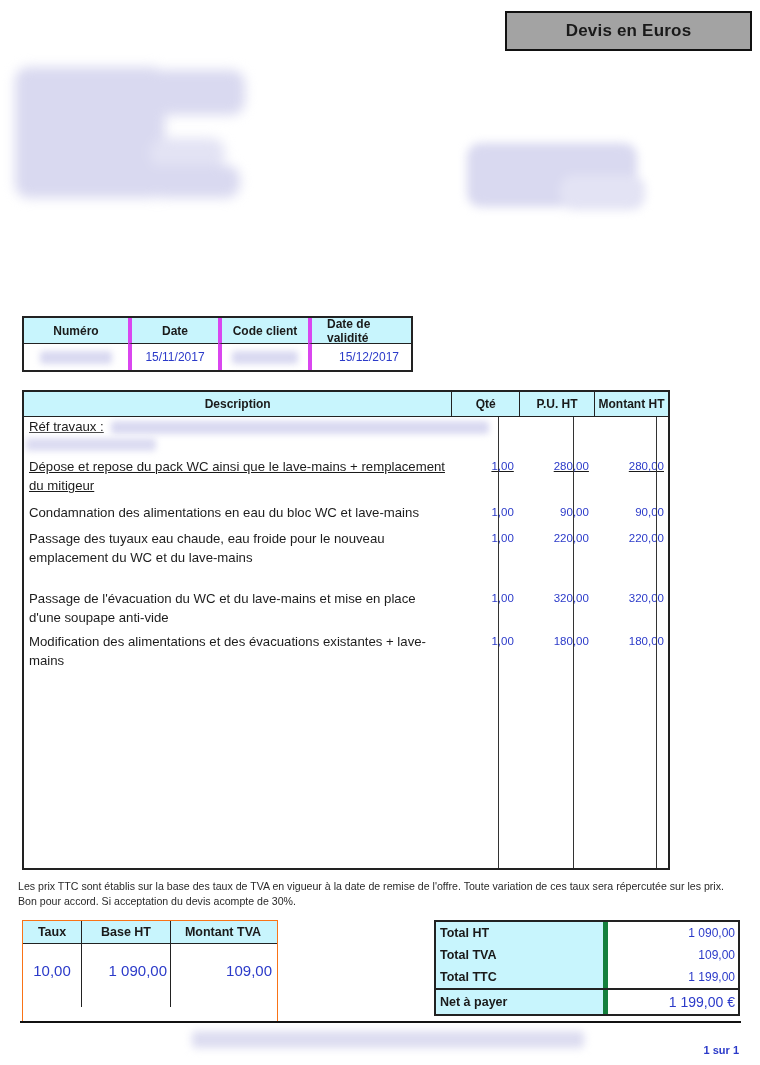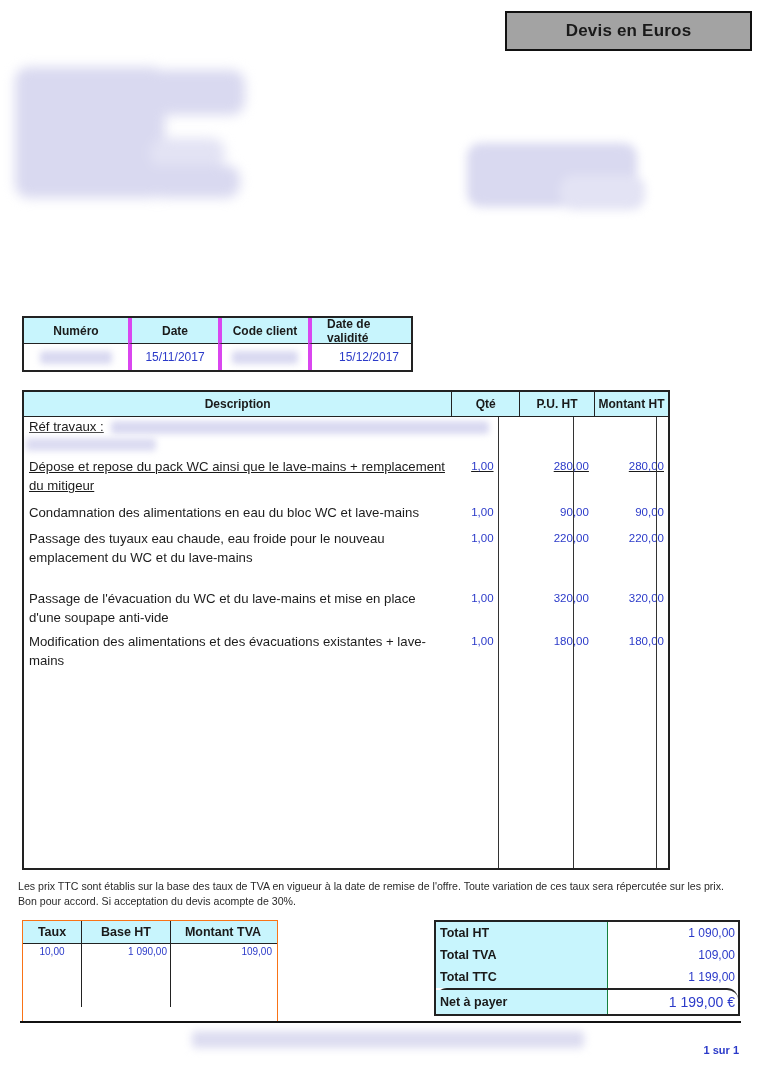--- a/index.html
+++ b/index.html
@@ -38,52 +38,52 @@
   .vl1 { left:474px; } .vl2 { left:549px; } .vl3 { left:632px; }
 
   .ref-row { margin-top:2px; padding-left:5px; font-size:13.2px; height:18px; white-space:nowrap; }
   .ref-row .lbl { text-decoration:underline; text-decoration-color:#444; }
   .ref-blur-line2 { margin-top:1px; margin-left:2px; width:130px; height:13px; background:#dcdcf2; border-radius:3px; filter:blur(3px); }
 
   .item-row { display:flex; align-items:flex-start; }
   .item-row .cell { font-size:13.2px; line-height:19px; }
   .item-row .desc { width:474px; padding:0 4px 0 5px; color:#1c1c1c; }
   .item-row .num { font-size:11.5px; color:#2b3ac9; text-align:right; }
-  .item-row .qty { width:75px; padding-right:5px;text-align:center; }
+  .item-row .qty { width:75px; padding-right:5px; }
   .item-row .pu  { width:83px; padding-right:5px; }
   .item-row .amt { width:82px; padding-right:4px; }
   .item-row:nth-of-type(1) { margin-top:6px;text-decoration:underline; }
   .item-row:nth-of-type(2) { margin-top:8px; }
   .item-row:nth-of-type(3) { margin-top:7px; }
   .item-row:nth-of-type(4) { margin-top:22px; }
   .item-row:nth-of-type(5) { margin-top:5px; }
 
   
   .footnote { position:absolute; left:18px; top:879px; width:727px; font-size:10.6px; line-height:15px; color:#2a2a2a; }
 
   
   .tva-table { position:absolute; left:22px; top:920px; width:256px; height:102px; border:1px solid #f97316; background:#fff; }
   .tva-head { display:flex; height:23px; background:#c8f5fd; font-weight:bold; font-size:12.5px; border-bottom:1px solid #222; }
   .tva-head .hcell { display:flex; align-items:center; justify-content:center; }
   .tva-head .hcell + .hcell { border-left:1px solid #222; }
   .tc1 { width:58px; } .tc2 { width:89px; } .tc3 { width:105px; }
   .tva-body { display:flex; height:63px; }
-  .tva-body .bcell { font-size:10px; color:#2b3ac9; padding-top:2px; }
+  .tva-body .bcell { font-size:15px; color:#2b3ac9; padding-top:18px; }
   .tva-body .bcell + .bcell { border-left:1px solid #222; }
   .tva-body .tc1 { text-align:center; }
   .tva-body .tc2, .tva-body .tc3 { text-align:right; padding-right:3px; }
 
   
   .totals-table { position:absolute; left:434px; top:920px; width:306px; border:2px solid #222; background:#fff; }
   .tot-row { display:flex; height:22px; }
-  .tot-row .tlabel { width:172px; background:#c8f5fd; border-right:1px solid #15803d; font-weight:bold; font-size:12.5px;
+  .tot-row .tlabel { width:172px; background:#c8f5fd; border-right:5px solid #15803d; font-weight:bold; font-size:12.5px;
     display:flex; align-items:center; padding-left:4px; }
   .tot-row .tvalue { width:130px; display:flex; align-items:center; justify-content:flex-end; padding-right:3px;
     font-size:12px; color:#2b3ac9; }
-  .tot-row.net { height:26px; border-top:2px solid #222;border-radius:11px; }
+  .tot-row.net { height:26px; border-top:2px solid #222; }
   .tot-row.net .tvalue { font-size:14px; }
 
   
   .bottom-rule { position:absolute; left:20px; top:1021px; width:721px; height:2px; background:#111; }
   .footer-blur { position:absolute; left:192px; top:1031px; width:392px; height:17px; background:#dcdcf0; border-radius:4px; filter:blur(4px); }
   .page-indicator { position:absolute; right:21px; top:1044px; font-size:11px; font-weight:bold; color:#2b3ac9; }
 </style>
 </head>
 <body>
 

